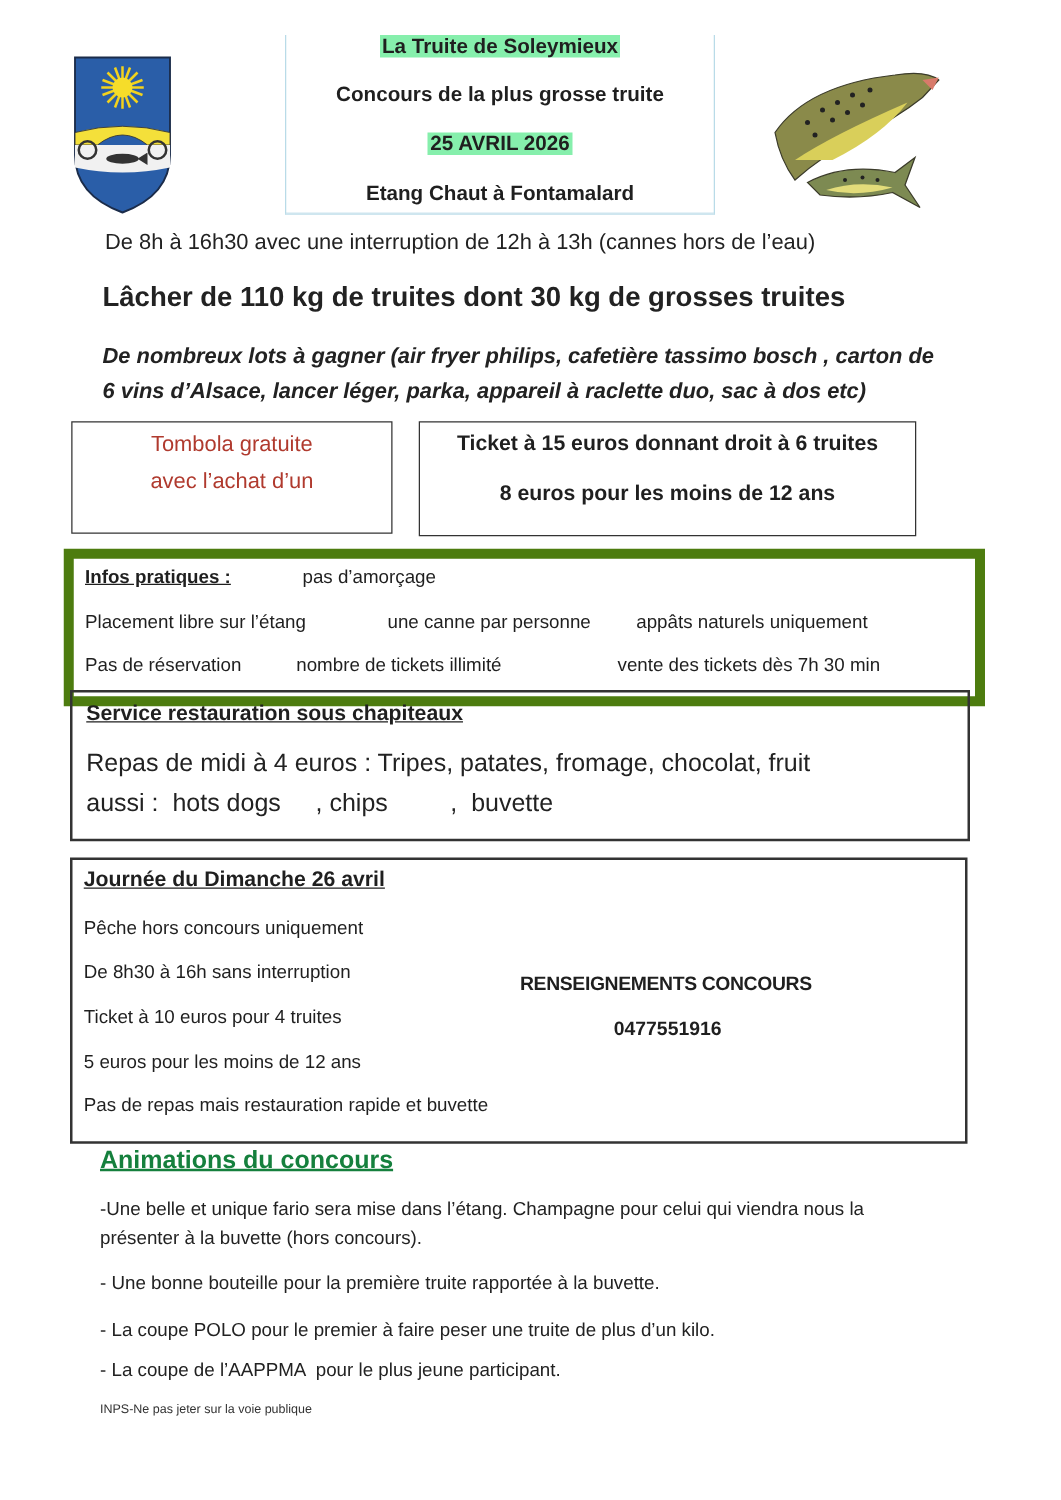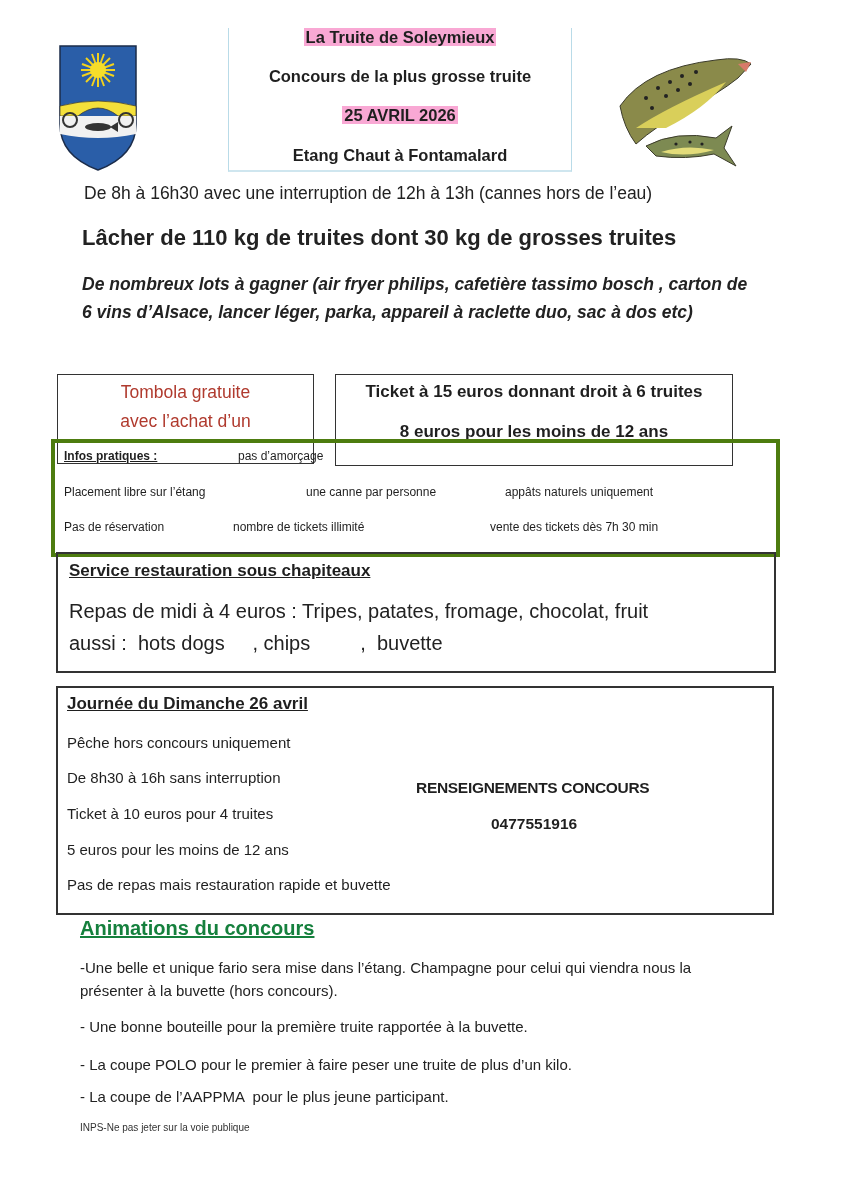--- a/index.html
+++ b/index.html
@@ -5,33 +5,33 @@
   html, body { margin:0; padding:0; background:#ffffff; }
   body { width:849px; height:1200px; position:relative; overflow:hidden;
          font-family:"Liberation Sans", sans-serif; color:#1f1f1f; }
   .abs { position:absolute; }
   .crest { left:58px; top:44px; width:80px; height:128px; }
   .trout { left:606px; top:48px; width:150px; height:130px; }
   .title-box { left:228px; top:28px; width:342px; height:142px;
                border-left:1px solid #b9dbe8; border-right:1px solid #b9dbe8; border-bottom:2px solid #cfe6ef;
                text-align:center; font-weight:bold; font-size:16.5px; }
   .title-box .line { position:absolute; left:0; right:0; }
-  .hl { background:#f9a8d4; padding:0 2px; }
+  .hl { background:#86efac; padding:0 2px; }
   .t1 { top:0; } .t2 { top:39px; } .t3 { top:78px; } .t4 { top:118px; }
   .hours { left:84px; top:183px; font-size:17.5px; color:#222; }
   .release { left:82px; top:225px; font-size:22px; font-weight:bold; color:#222; }
   .prizes { left:82px; top:270px; width:730px; font-size:17.5px; font-weight:bold; font-style:italic; line-height:28px; color:#222; }
-  .box { border:1px solid #333; box-sizing:border-box;margin-top:37px; }
+  .box { border:1px solid #333; box-sizing:border-box; }
   .tombola { left:57px; top:337px; width:257px; height:90px; color:#b03a2e; font-size:17.5px;
              text-align:center; line-height:28.5px; padding-top:3px; }
   .ticket { left:335px; top:337px; width:398px; height:92px; text-align:center;
             font-weight:bold; font-size:17px; }
   .ticket .l1 { position:absolute; left:0; right:0; top:7px; }
   .ticket .l2 { position:absolute; left:0; right:0; top:47px; }
-  .infos { left:51px; top:439px; width:721px; height:110px; border:4px solid #4d7c0f; font-size:12px; }
+  .infos { left:51px; top:439px; width:721px; height:110px; border:8px solid #4d7c0f; font-size:15px; }
   .infos span { position:absolute; }
   .u { text-decoration:underline; }
   .resto { left:56px; top:552px; width:716px; height:117px; border:2px solid #333; }
   .resto .h { position:absolute; left:11px; top:7px; font-weight:bold; font-size:17px; text-decoration:underline; }
   .resto .l { position:absolute; left:11px; font-size:20px; color:#222; }
   .sunday { left:56px; top:686px; width:714px; height:225px; border:2px solid #333; font-size:15px; }
   .sunday span { position:absolute; }
   .anim-h { left:80px; top:917px; font-size:20px; font-weight:bold; color:#15803d; text-decoration:underline; }
   .anim { font-size:15px; color:#222; }
   .footer { left:80px; top:1122px; font-size:10px; color:#333; }

